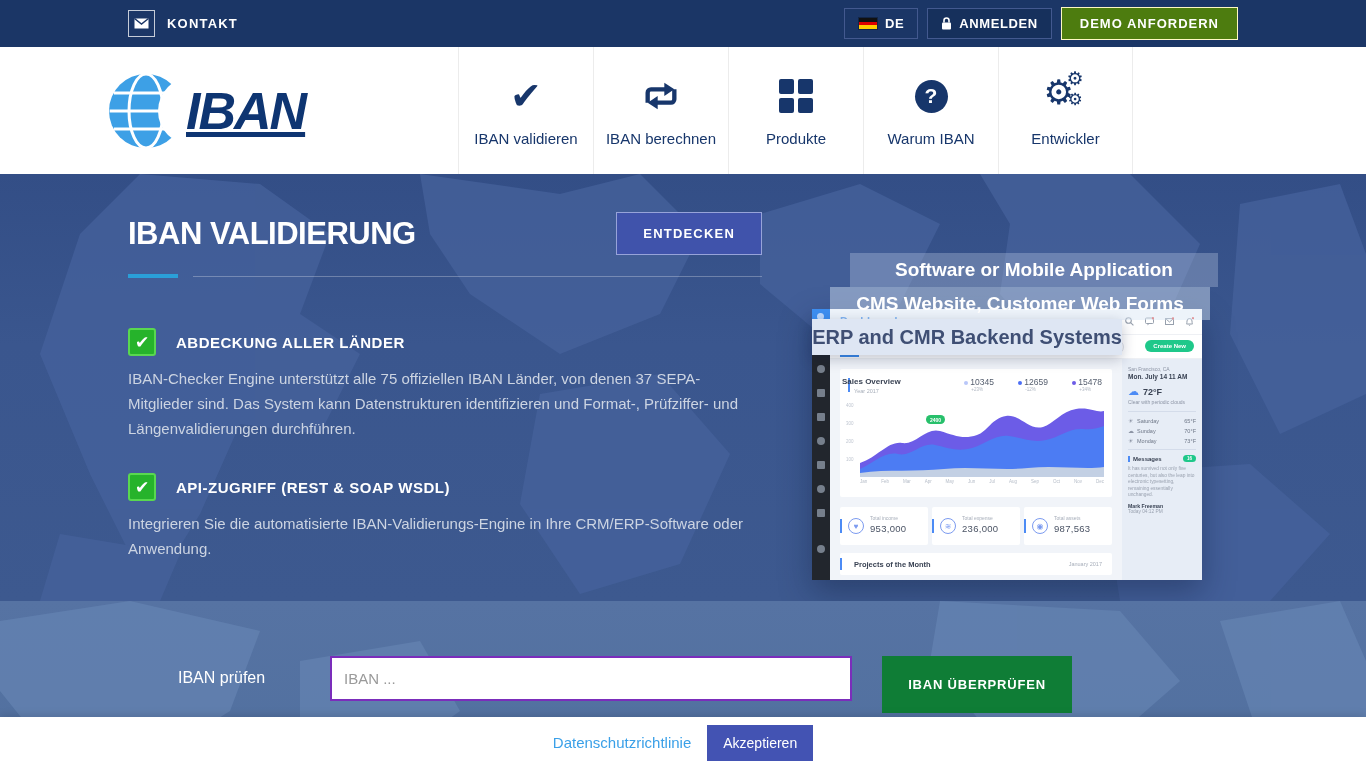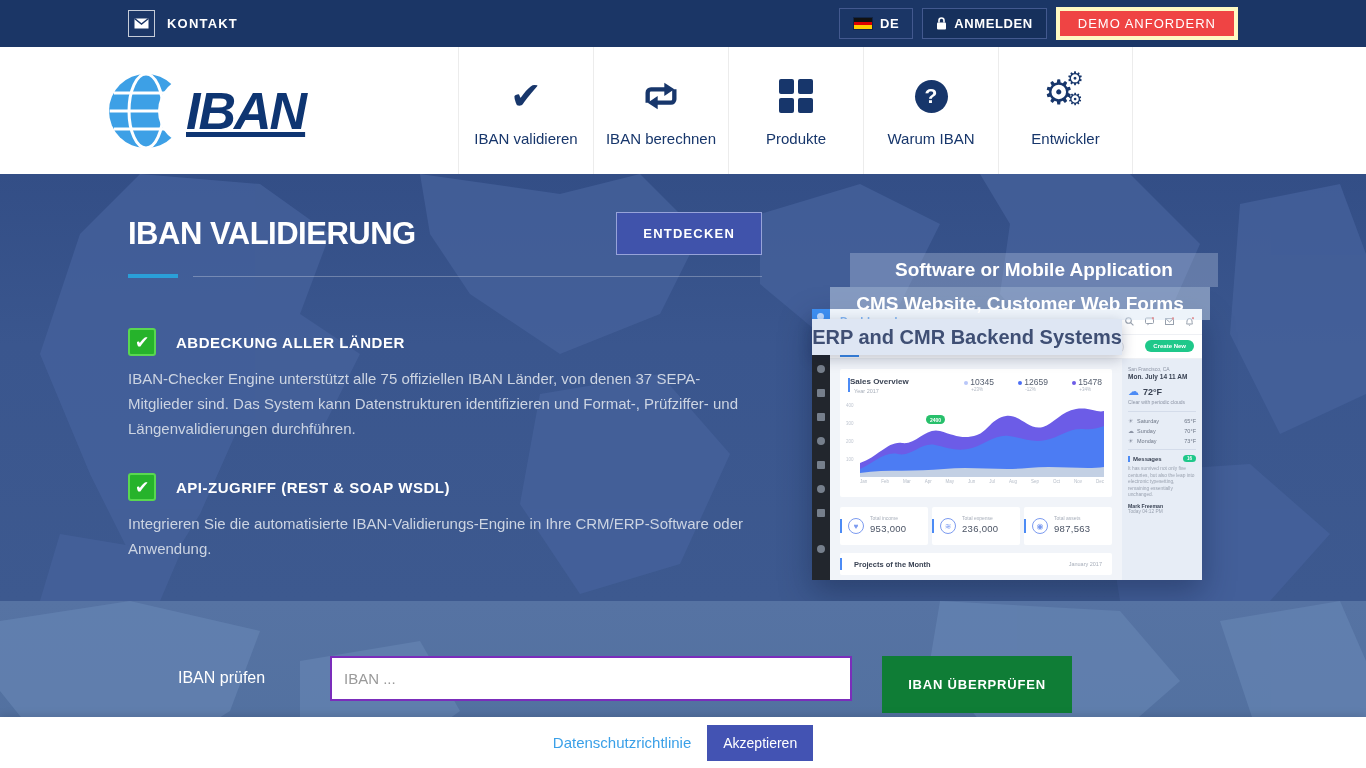--- a/index.html
+++ b/index.html
@@ -19,22 +19,22 @@
   .tb-label { color:#fff; font-size:13px; font-weight:bold; letter-spacing:1.2px; }
   .tb-right { display:flex; align-items:center; gap:9px; }
   .tb-chip {
     height:31px; border:1px solid #43598f; display:flex; align-items:center; gap:7px;
     padding:0 13px; color:#fff; font-size:13px; font-weight:bold; letter-spacing:.6px; cursor:pointer;
   }
   .tb-chip.dark { background:#16305c; }
   .flag { width:20px; height:13px; display:flex; flex-direction:column; border:1px solid rgba(0,0,0,.3); }
   .flag div { flex:1; }
   .demo-btn {
-    height:33px; background:#ef4444; border:4px solid #fef9c3; color:#fff;
-    font-size:13px; font-weight:normal; letter-spacing:1px; padding:0 18px; cursor:pointer;
+    height:33px; background:#4d7c0f; border:1px solid #fef9c3; color:#fff;
+    font-size:13px; font-weight:bold; letter-spacing:1px; padding:0 18px; cursor:pointer;
     font-family:"Liberation Sans", sans-serif;
   }
 
   
   .navbar { position:absolute; top:47px; left:0; width:100%; height:127px; background:#fff; z-index:25; }
   .logo { position:absolute; left:106px; top:24px; display:flex; align-items:center; height:80px; cursor:pointer; }
   .logo-text {
     font-size:52px; font-weight:bold; font-style:italic; color:#0e3572;
     letter-spacing:-2px; margin-left:-30px; position:relative;text-decoration:underline;
   }
@@ -112,21 +112,21 @@
   .db-hicons { position:absolute; right:8px; top:8px; display:flex; gap:11px; }
   .db-hicons svg { display:block; }
   .db-tabs { position:absolute; left:18px; top:26px; right:0; height:24px; background:#fff; border-bottom:1px solid #eef0f4; }
   .db-tab { position:absolute; top:8px; font-size:7px; color:#9aa2ae; }
   .db-tab.active { color:#363e4c; font-weight:bold; border-bottom:2px solid #3d8ef0; padding-bottom:5px; }
   .db-period { position:absolute; right:78px; top:5px; border:1px solid #dde2ea; border-radius:8px; font-size:6px; color:#9aa2ae; padding:3px 8px; }
   .db-create { position:absolute; right:8px; top:5px; background:#1fc88a; border-radius:8px; font-size:6px; color:#fff; padding:3px 8px; font-weight:bold; }
   .db-body { position:absolute; left:18px; top:50px; right:80px; bottom:0; background:#f1f4f9; }
   .chart-card { position:absolute; left:10px; top:10px; width:272px; height:128px; background:#fff; border-radius:2px; }
   .acc-bar { position:absolute; width:2px; background:#4c8bf5; }
-  .sales-title { position:absolute; left:10px; top:8px; font-size:8px; font-weight:bold; color:#3a4354; }
+  .sales-title { position:absolute; left:2px; top:8px; font-size:8px; font-weight:bold; color:#3a4354; }
   .sales-sub { position:absolute; left:14px; top:19px; font-size:5.5px; color:#a7aeba; }
   .stat { position:absolute; top:8px; font-size:8.5px; color:#555e6e; }
   .stat .dot { display:inline-block; width:4px; height:4px; border-radius:50%; margin-right:2px; vertical-align:middle; }
   .stat .delta { display:block; font-size:4.5px; color:#b0b7c2; margin-left:7px; }
   .chart-area { position:absolute; left:20px; top:32px; width:244px; height:76px; }
   .ytick { position:absolute; left:6px; font-size:4.5px; color:#c0c6d1; }
   .months { position:absolute; left:20px; top:110px; width:244px; display:flex; justify-content:space-between; }
   .months span { font-size:4.5px; color:#b6bdc8; }
   .chart-badge { position:absolute; left:86px; top:46px; background:#27c06b; color:#fff; font-size:5px; padding:1.5px 4px; border-radius:5px; font-weight:bold; }
   .mini-card { position:absolute; top:148px; width:88px; height:38px; background:#fff; border-radius:2px; }

